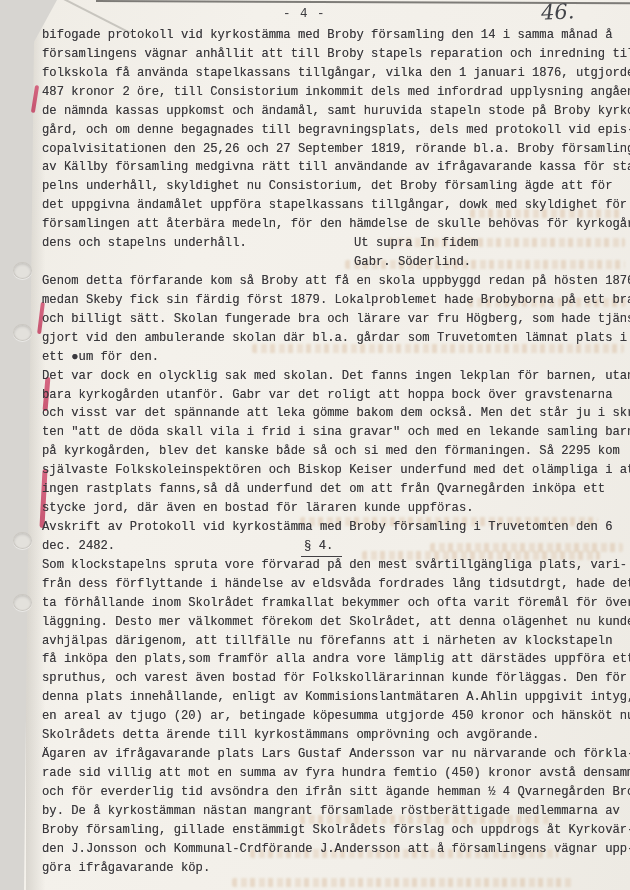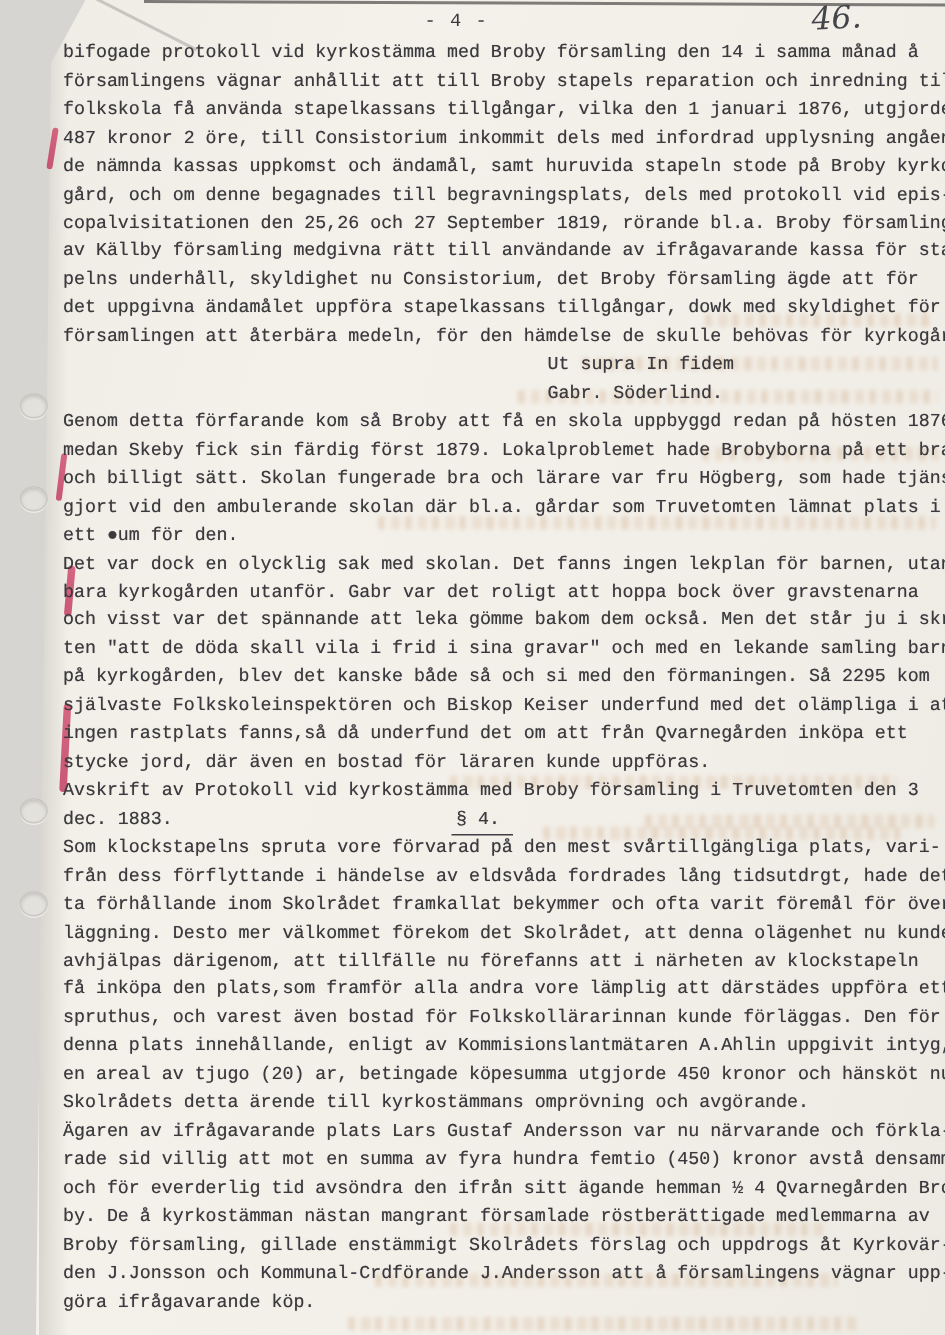--- a/index.html
+++ b/index.html
@@ -62,21 +62,21 @@
     color:#43454a; transform:rotate(-3deg);
   }
 
   .text-block {
     position:absolute; left:42px; top:26px; width:600px;
     font-size:12.2px; line-height:18.93px; color:var(--ink,#3a393d);
     text-shadow:0 0 .45px rgba(45,44,48,.55);
   }
   .line { position:relative; height:18.93px; white-space:pre; }
   .line .t { white-space:pre;margin-top:32px; }
-  .line .right { position:absolute; left:323px; top:0; white-space:pre; }
+  .line .right { position:absolute; left:312px; top:0; white-space:pre; }
   .line .section {
     position:absolute; left:259px; top:0; white-space:pre;
     border-bottom:1.6px solid #413f43; padding:0 9px 0 3px;
   }
 </style>
 </head>
 <body>
 
 <div class="stage">
 
@@ -126,21 +126,21 @@
       <div class="line"><span class="t">copalvisitationen den 25,26 och 27 September 1819, rörande bl.a. Broby församlings</span></div>
 
       <div class="line"><span class="t">av Källby församling medgivna rätt till användande av ifrågavarande kassa för sta-</span></div>
 
       <div class="line"><span class="t">pelns underhåll, skyldighet nu Consistorium, det Broby församling ägde att för</span></div>
 
       <div class="line"><span class="t">det uppgivna ändamålet uppföra stapelkassans tillgångar, dowk med skyldighet för</span></div>
 
       <div class="line"><span class="t">församlingen att återbära medeln, för den hämdelse de skulle behövas för kyrkogår-</span></div>
 
-      <div class="line"><span class="right">Ut supra In fidem</span></div>
+      <div class="line"><span class="t">dens och stapelns underhåll.</span><span class="right">Ut supra In fidem</span></div>
 
       <div class="line"><span class="right">Gabr. Söderlind.</span></div>
 
       <div class="line"><span class="t">Genom detta förfarande kom så Broby att få en skola uppbyggd redan på hösten 1876</span></div>
 
       <div class="line"><span class="t">medan Skeby fick sin färdig först 1879. Lokalproblemet hade Brobyborna på ett bra</span></div>
 
       <div class="line"><span class="t">och billigt sätt. Skolan fungerade bra och lärare var fru Högberg, som hade tjänst</span></div>
 
       <div class="line"><span class="t">gjort vid den ambulerande skolan där bl.a. gårdar som Truvetomten lämnat plats i</span></div>
@@ -156,23 +156,23 @@
       <div class="line"><span class="t">ten "att de döda skall vila i frid i sina gravar" och med en lekande samling barn</span></div>
 
       <div class="line"><span class="t">på kyrkogården, blev det kanske både så och si med den förmaningen. Så 2295 kom</span></div>
 
       <div class="line"><span class="t">självaste Folkskoleinspektören och Biskop Keiser underfund med det olämpliga i at</span></div>
 
       <div class="line"><span class="t">ingen rastplats fanns,så då underfund det om att från Qvarnegården inköpa ett</span></div>
 
       <div class="line"><span class="t">stycke jord, där även en bostad för läraren kunde uppföras.</span></div>
 
-      <div class="line"><span class="t">Avskrift av Protokoll vid kyrkostämma med Broby församling i Truvetomten den 3</span></div>
-
-      <div class="line"><span class="t">dec. 1883.</span><span class="section">§ 4.</span></div>
+      <div class="line"><span class="t">Avskrift av Protokoll vid kyrkostämma med Broby församling i Truvetomten den 6</span></div>
+
+      <div class="line"><span class="t">dec. 2482.</span><span class="section">§ 4.</span></div>
 
       <div class="line"><span class="t">Som klockstapelns spruta vore förvarad på den mest svårtillgängliga plats, vari-</span></div>
 
       <div class="line"><span class="t">från dess förflyttande i händelse av eldsvåda fordrades lång tidsutdrgt, hade det</span></div>
 
       <div class="line"><span class="t">ta förhållande inom Skolrådet framkallat bekymmer och ofta varit föremål för över</span></div>
 
       <div class="line"><span class="t">läggning. Desto mer välkommet förekom det Skolrådet, att denna olägenhet nu kunde</span></div>
 
       <div class="line"><span class="t">avhjälpas därigenom, att tillfälle nu förefanns att i närheten av klockstapeln</span></div>

